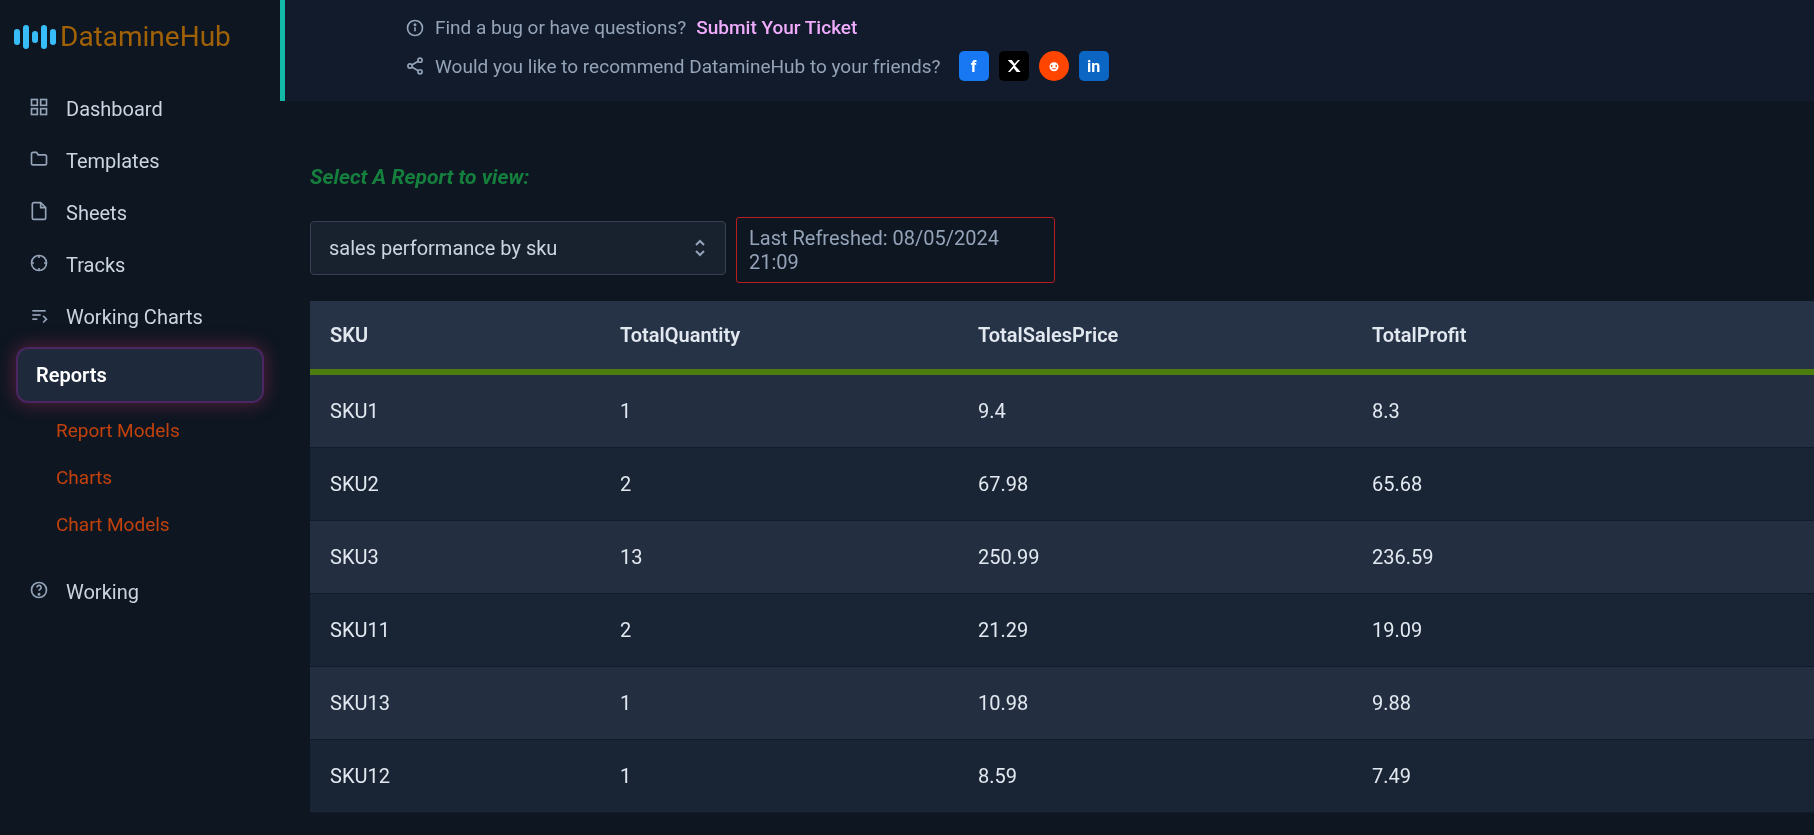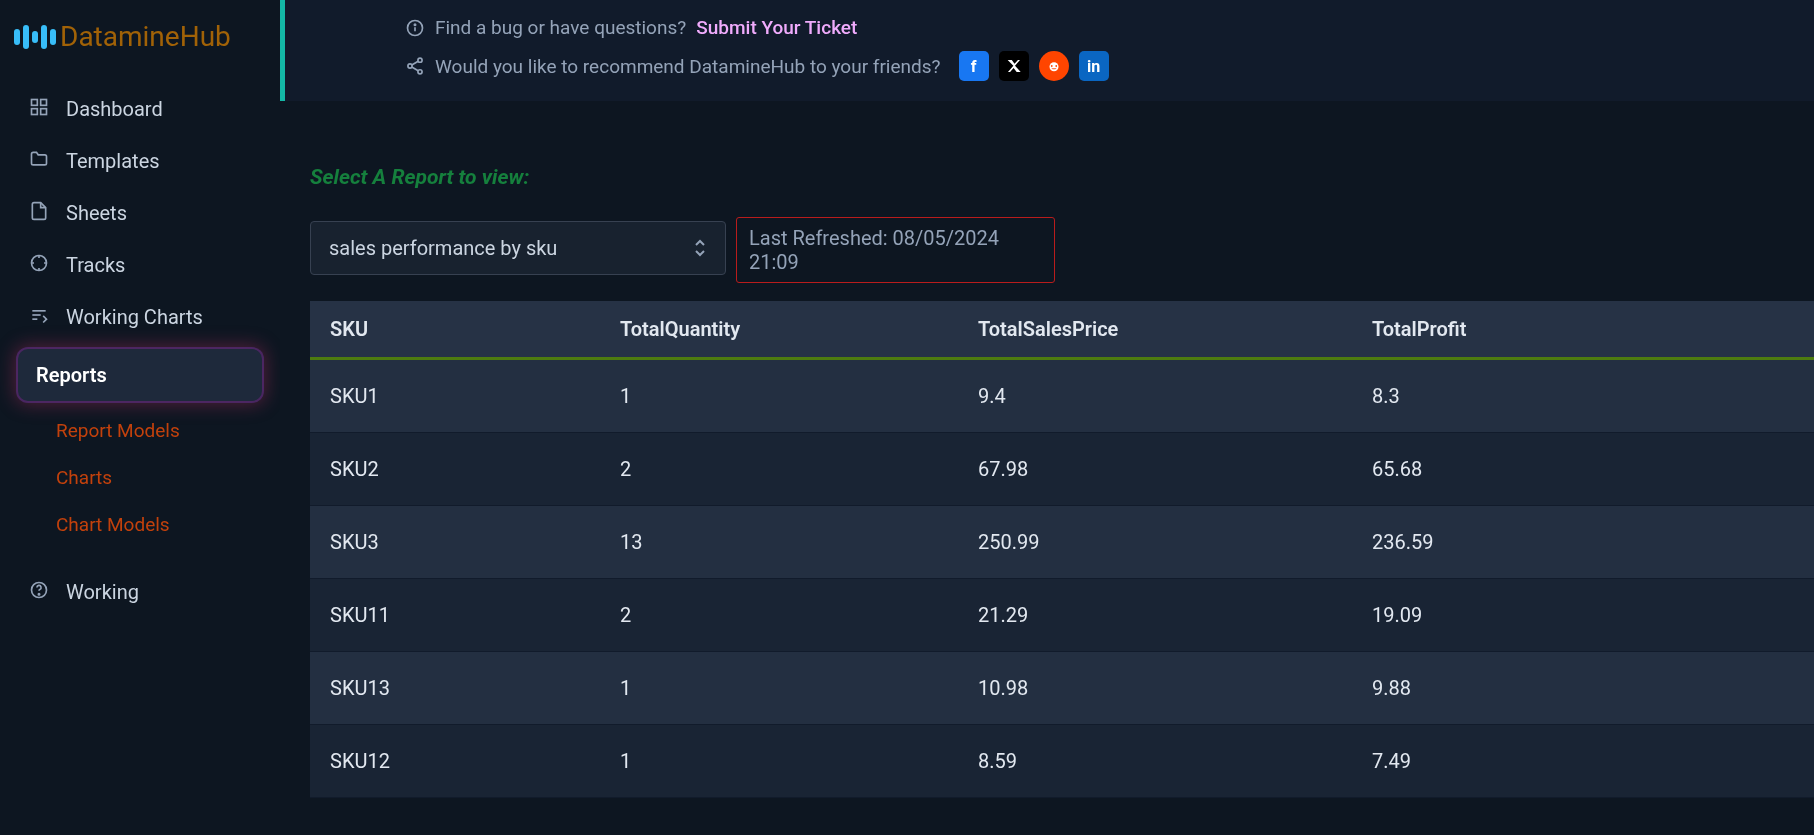--- a/index.html
+++ b/index.html
@@ -125,22 +125,22 @@
     font-size: 20px; color: #94a3b8;
     display: flex; align-items: center;
     margin-top: -4px;
   }
 
   table { width: 100%; border-collapse: collapse; font-size: 20px; color: #e2e8f0; }
   thead th {
     text-align: left;
     font-weight: 600;
     background: #263245;
-    padding: 16px 20px;
-    border-bottom: 3px solid #4d7c0f;
+    padding: 22px 20px;
+    border-bottom: 6px solid #4d7c0f;
   }
   tbody td {
     padding: 24px 20px;
     border-bottom: 1px solid #111b2b;
   }
   tbody tr:nth-child(odd) { background: #232f41; }
   tbody tr:nth-child(even) { background: #192434; }
   .col-sku { width: 290px; padding-left: 20px; }
   .col-qty { width: 358px; }
   .col-sales { width: 394px; margin-top: 8px; }

